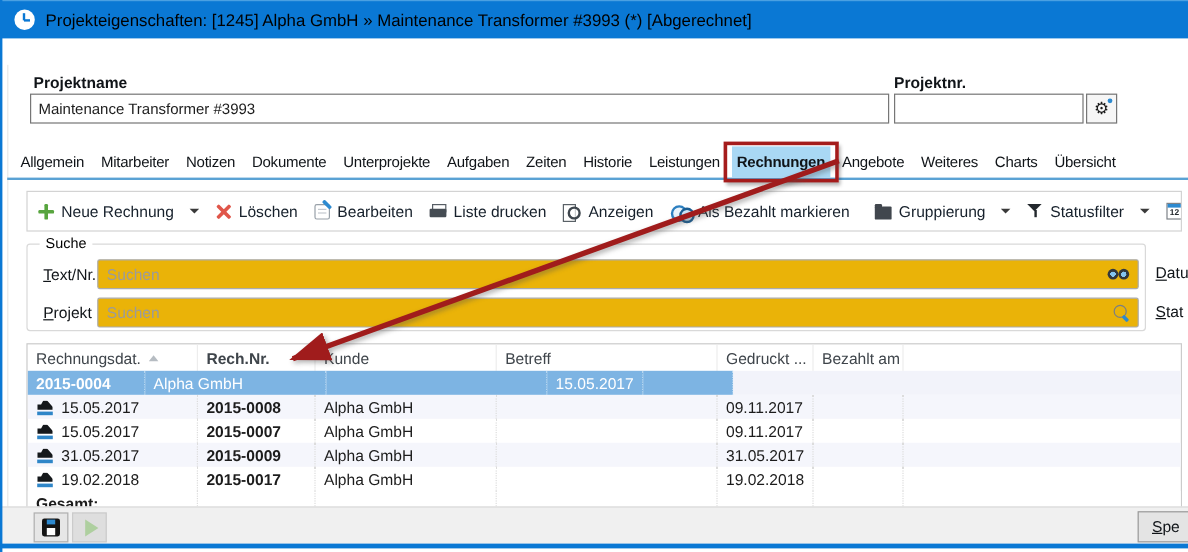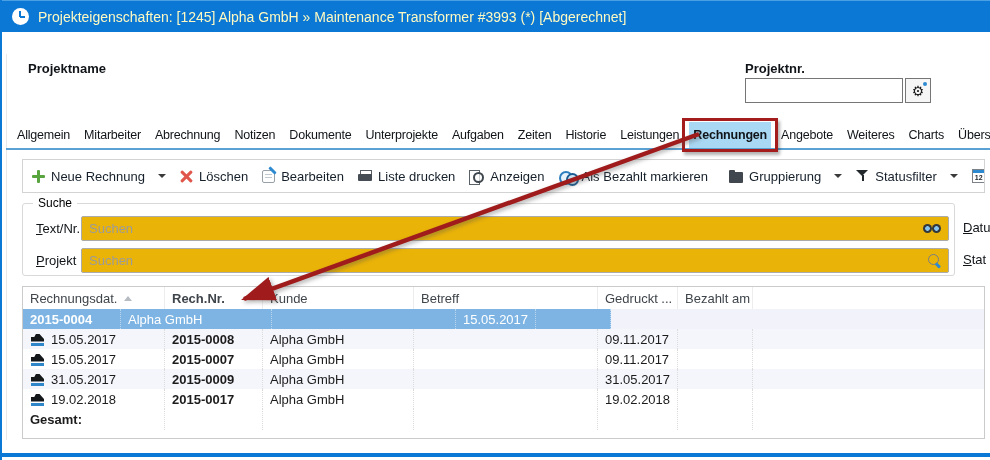--- a/index.html
+++ b/index.html
@@ -7,21 +7,21 @@
 
   .window { position: relative; width: 990px; height: 460px; background: #fff; overflow: hidden; }
   .window::before { content:''; position:absolute; left:0; top:0; bottom:0; width:2px; background:#0a78d4; z-index:6; }
 
   
   .titlebar { position:absolute; left:0; top:0; width:100%; height:32px; background:#0a78d4;
               border-top:1px solid #4aa0e2; display:flex; align-items:center; gap:9px; padding:0 12px; z-index:5; }
   .clock-icon { width:17px; height:17px; border-radius:50%; background:#fff; position:relative; flex:0 0 auto; }
   .clock-icon::before { content:''; position:absolute; left:7px; top:3px; width:2px; height:6px; background:#0a78d4; }
   .clock-icon::after  { content:''; position:absolute; left:8px; top:8px; width:5px; height:2px; background:#0a78d4; }
-  .title-text { color:#fef9c3; font-size:14px; white-space:nowrap; }
+  .title-text { color:#000000; font-size:14px; white-space:nowrap; }
 
   
   .content { position:absolute; left:0; top:32px; width:100%; height:390px; background:#fff;margin-top:20px; }
   .pane-line { position:absolute; left:6px; top:2px; width:1px; height:386px; background:#e8e8e8; }
 
   .fld-label { position:absolute; font-size:13px; font-weight:bold; color:#101418; }
   .text-input { position:absolute; height:25px; border:1px solid #767676; background:#fff;
                 font-size:12.5px; color:#1c1c1c; padding:0 6px; font-family:"Liberation Sans",sans-serif; }
   .gear-button { position:absolute; left:905px; top:26px; width:26px; height:25px; background:#f6f6f6;
                  border:1px solid #767676; display:flex; align-items:center; justify-content:center; cursor:pointer; }
@@ -134,33 +134,33 @@
 
   <div class="titlebar">
     <span class="clock-icon"></span>
     <span class="title-text">Projekteigenschaften: [1245] Alpha GmbH » Maintenance Transformer #3993 (*) [Abgerechnet]</span>
   </div>
 
   <div class="content">
     <div class="pane-line"></div>
 
     <span class="fld-label" style="left:28px;top:9px;">Projektname</span>
+    <input class="text-input" style="left: 25px; top: 26px; width: 716px;" value="Maintenance Transformer #3993">
     <span class="fld-label" style="left:745px;top:9px;">Projektnr.</span>
     <input class="text-input" style="left: 745px; top: 26px; width: 158px;" value="">
     <div class="gear-button">
       <span class="gear-glyph">
           <span class="spark"></span>
         </span>
     </div>
 
     <div class="tabs">
 
     <div class="tab">Allgemein</div>
         <div class="tab">Mitarbeiter</div>
-        <div class="tab">Abrechnung</div>
         <div class="tab">Notizen</div>
         <div class="tab">Dokumente</div>
         <div class="tab">Unterprojekte</div>
         <div class="tab">Aufgaben</div>
         <div class="tab">Zeiten</div>
         <div class="tab">Historie</div>
         <div class="tab">Leistungen</div>
         <div class="tab active">Rechnungen</div>
         <div class="tab">Angebote</div>
         <div class="tab">Weiteres</div>
@@ -372,20 +372,29 @@
         <div class="cell c2"></div>
         <div class="cell c3"></div>
         <div class="cell c4"></div>
         <div class="cell c5"></div>
         <div class="cell c6"></div>
         <div class="cell filler"></div>
       </div>
     </div>
   </div>
 
+  <div class="footerbar">
+    <div class="mini-btn save-btn">
+      <span class="save-icon"></span>
+    </div>
+    <div class="mini-btn run-btn">
+      <span class="play-icon"></span>
+    </div>
+    <div class="spe-button"><u>S</u>pe</div>
+  </div>
   <div class="bluebar"></div>
 
   <svg class="arrow-overlay" width="990" height="460" viewBox="0 0 990 460">
     <defs>
       <marker id="arrowhead" markerWidth="7.5" markerHeight="5.5" refX="6.8" refY="2.75" orient="auto">
         <path d="M0,0 L7.5,2.75 L0,5.5 Z" fill="#a01c1c"></path>
       </marker>
     </defs>
     <line id="arrow-line" x1="699" y1="134" x2="244" y2="299" stroke="#a01c1c" stroke-width="4.5" marker-end="url(#arrowhead)"></line>
   </svg>

